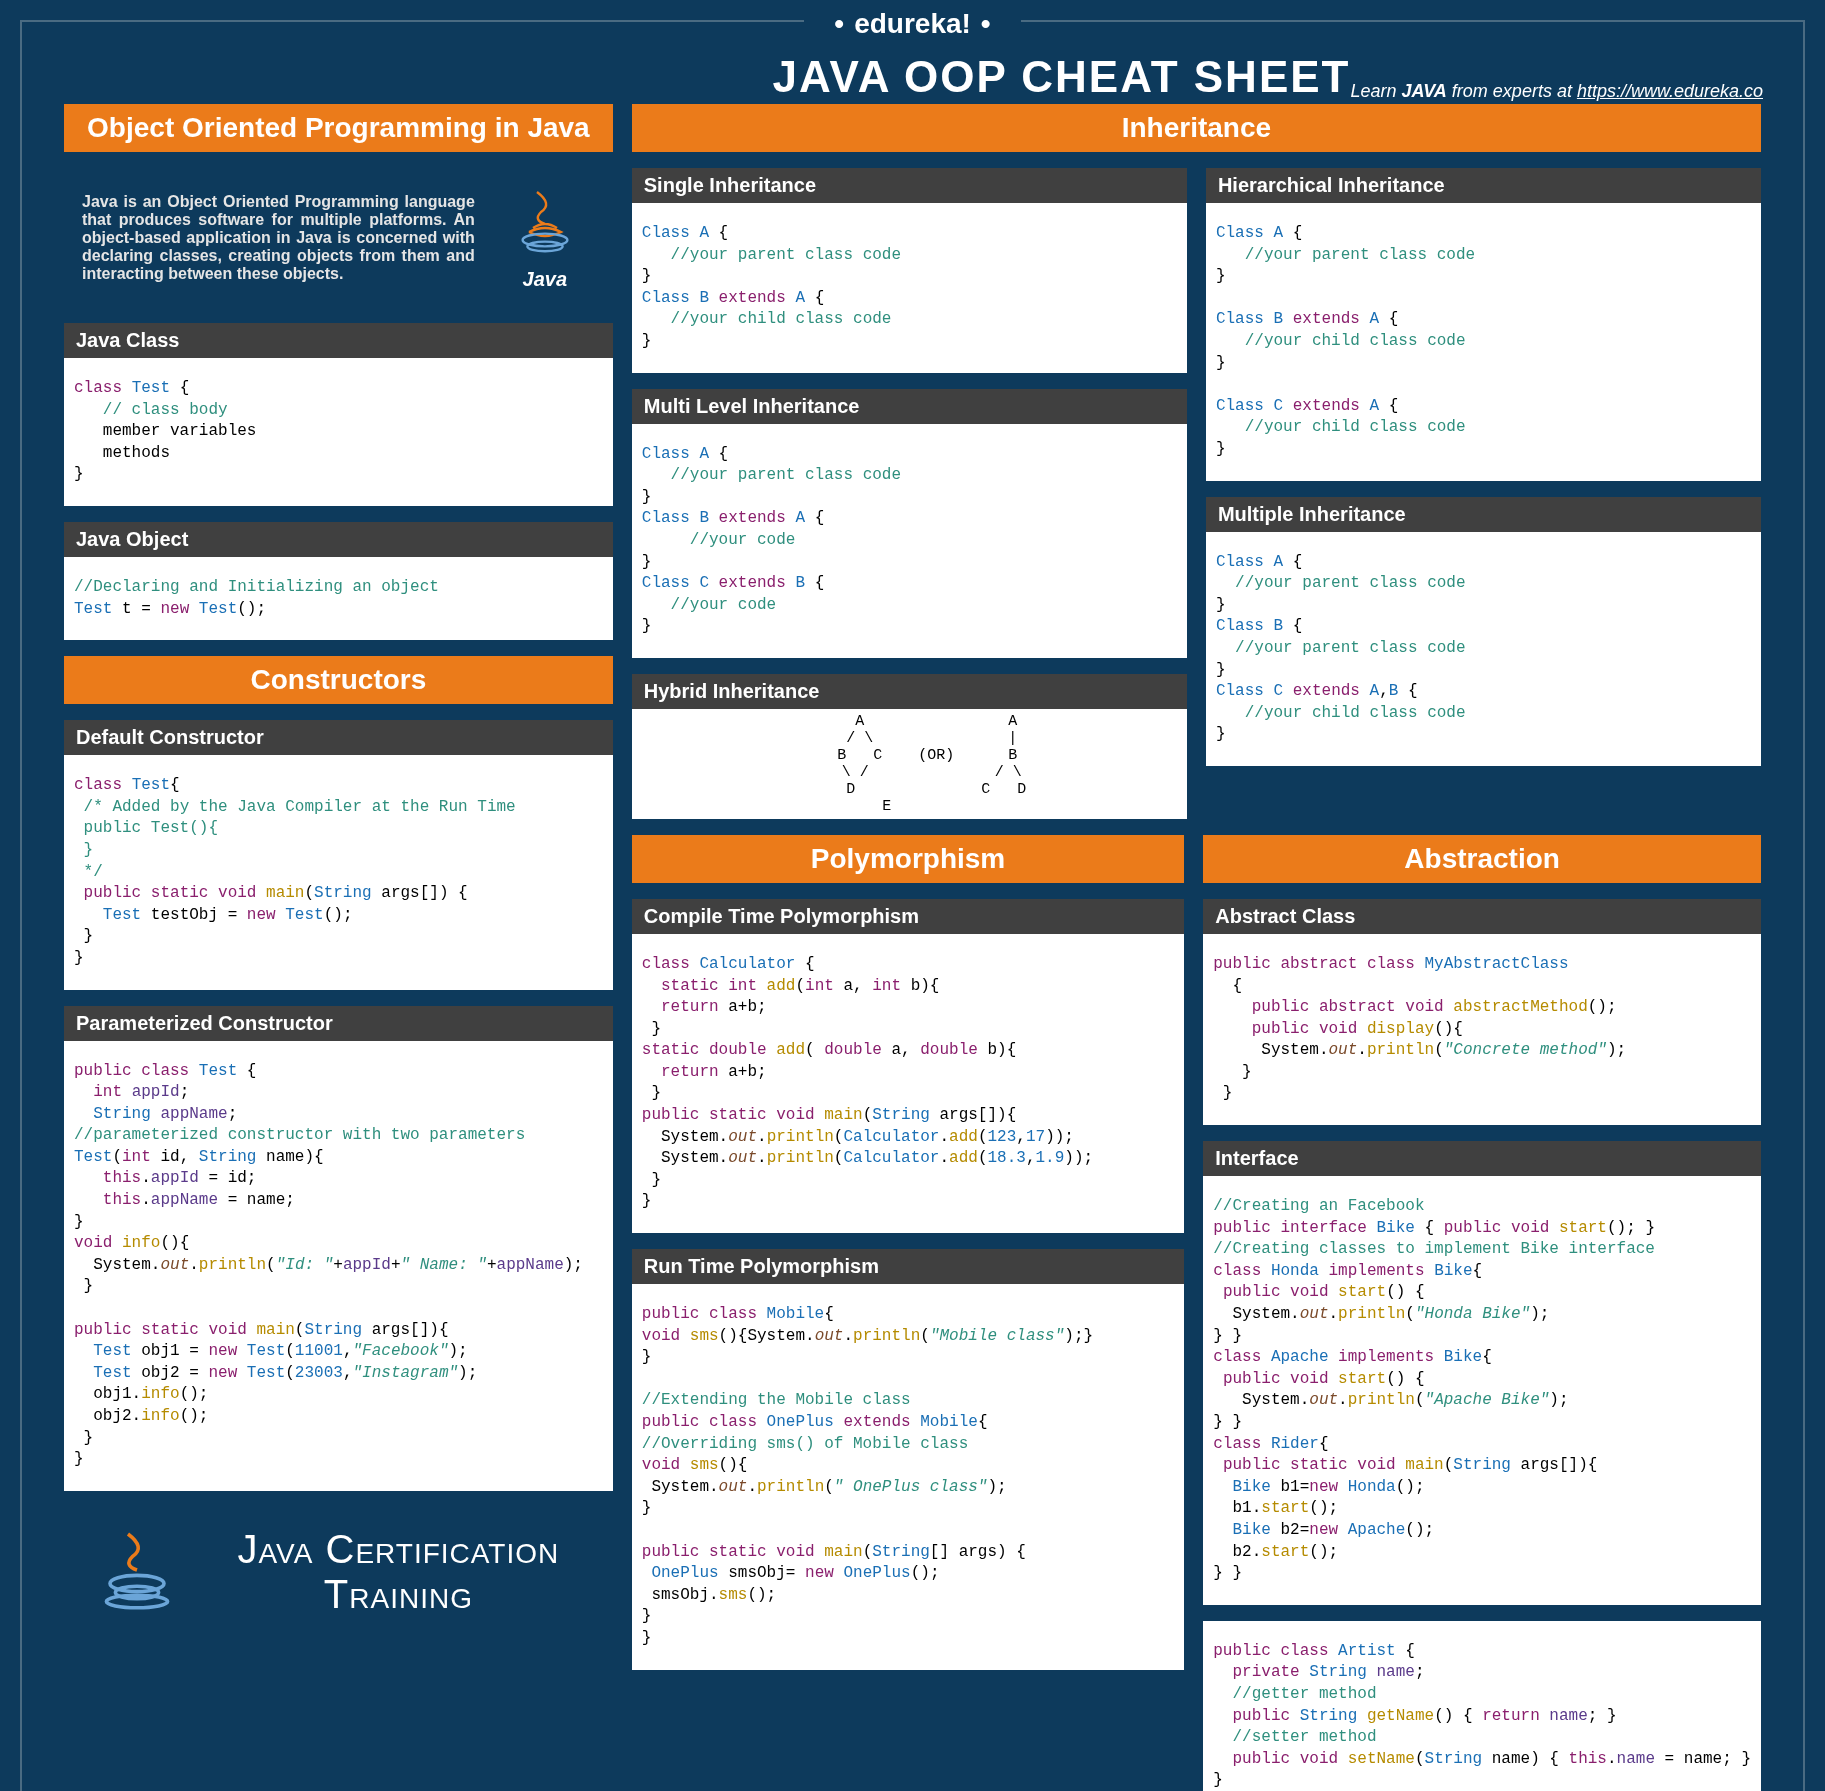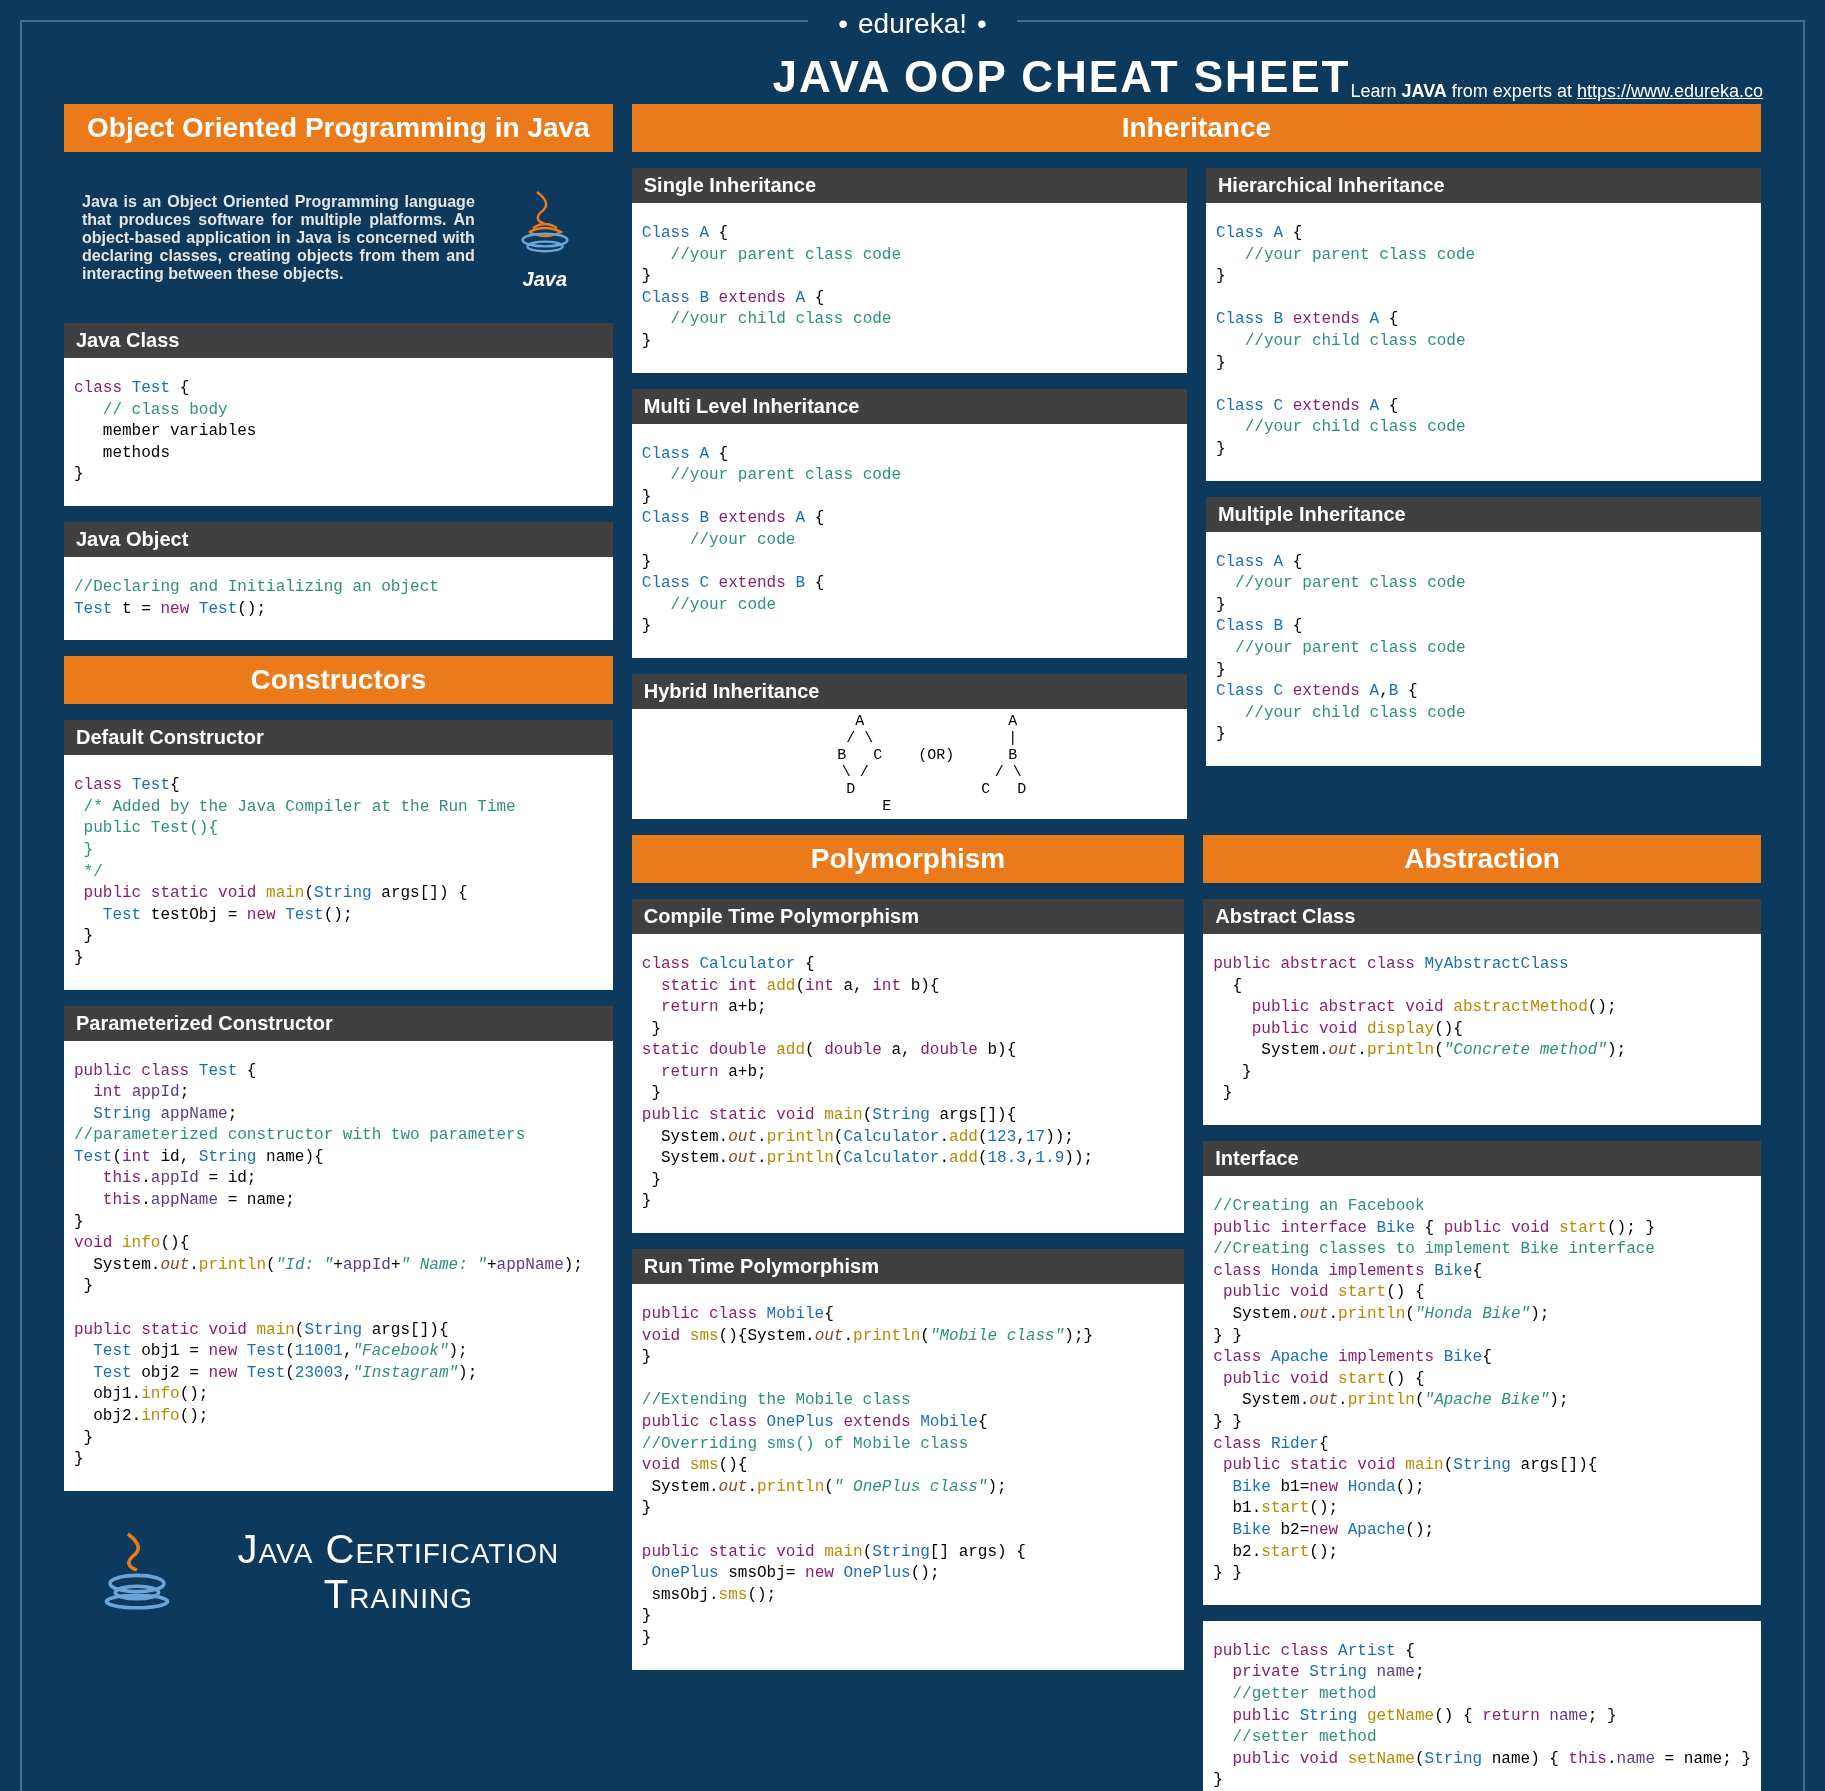--- a/index.html
+++ b/index.html
@@ -1,23 +1,23 @@
 <!DOCTYPE html>
 <html><head>
 <meta charset="utf-8">
 <style>
   * { box-sizing: border-box; margin: 0; padding: 0; }
   body { background: #0d3a5c; font-family: Arial, Helvetica, sans-serif; padding: 20px; width: 1825px; }
   .outer { background: #0d3a5c; border: 2px solid #4a6b82; padding: 30px 40px 40px 40px; position: relative; }
   .brand-wrap { position: absolute; top: -14px; left: 0; right: 0; text-align: center; }
-  .brand { display: inline-block; background: #0d3a5c; color: #fff; font-size: 28px; font-weight: normal; padding: 0 20px; }
+  .brand { display: inline-block; background: #0d3a5c; color: #fff; font-size: 28px; font-weight: bold; padding: 0 20px; }
   .brand::before, .brand::after { content: "•"; margin: 0 10px; }
   .topbar { display: flex; justify-content: flex-end; align-items: flex-end; }
   .main-title { color: #fff; font-size: 44px; letter-spacing: 2px; font-weight: 600; margin-left: 250px; }
-  .learn { color: #fff; font-size: 18px; }
+  .learn { color: #fff; font-size: 18px; font-style: italic; }
   .learn a { color: #fff; }
   .grid { display: flex; gap: 15px; }
   .col { flex: 1; display: flex; flex-direction: column; gap: 12px; }
   .col.wide { flex: 2.05; }
   .bigheader { background: #eb7b1a; color: #fff; font-size: 28px; font-weight: bold; text-align: center; padding: 8px 0; border: 2px solid #0d3a5c; }
   .card { border: 2px solid #0d3a5c; background: #fff; }
   .subheader { background: #404040; color: #fff; font-size: 20px; font-weight: bold; padding: 6px 12px; }
   .code { font-family: "Courier New", monospace; font-size: 16px; padding: 20px 10px; white-space: pre; line-height: 1.35; }
   .intro { background: #0d3a5c; display: flex; gap: 20px; padding: 18px 20px; align-items: center; }
   .intro p { color: #e5e5e5; font-size: 16px; text-align: justify; flex: 1; font-weight: bold; }

